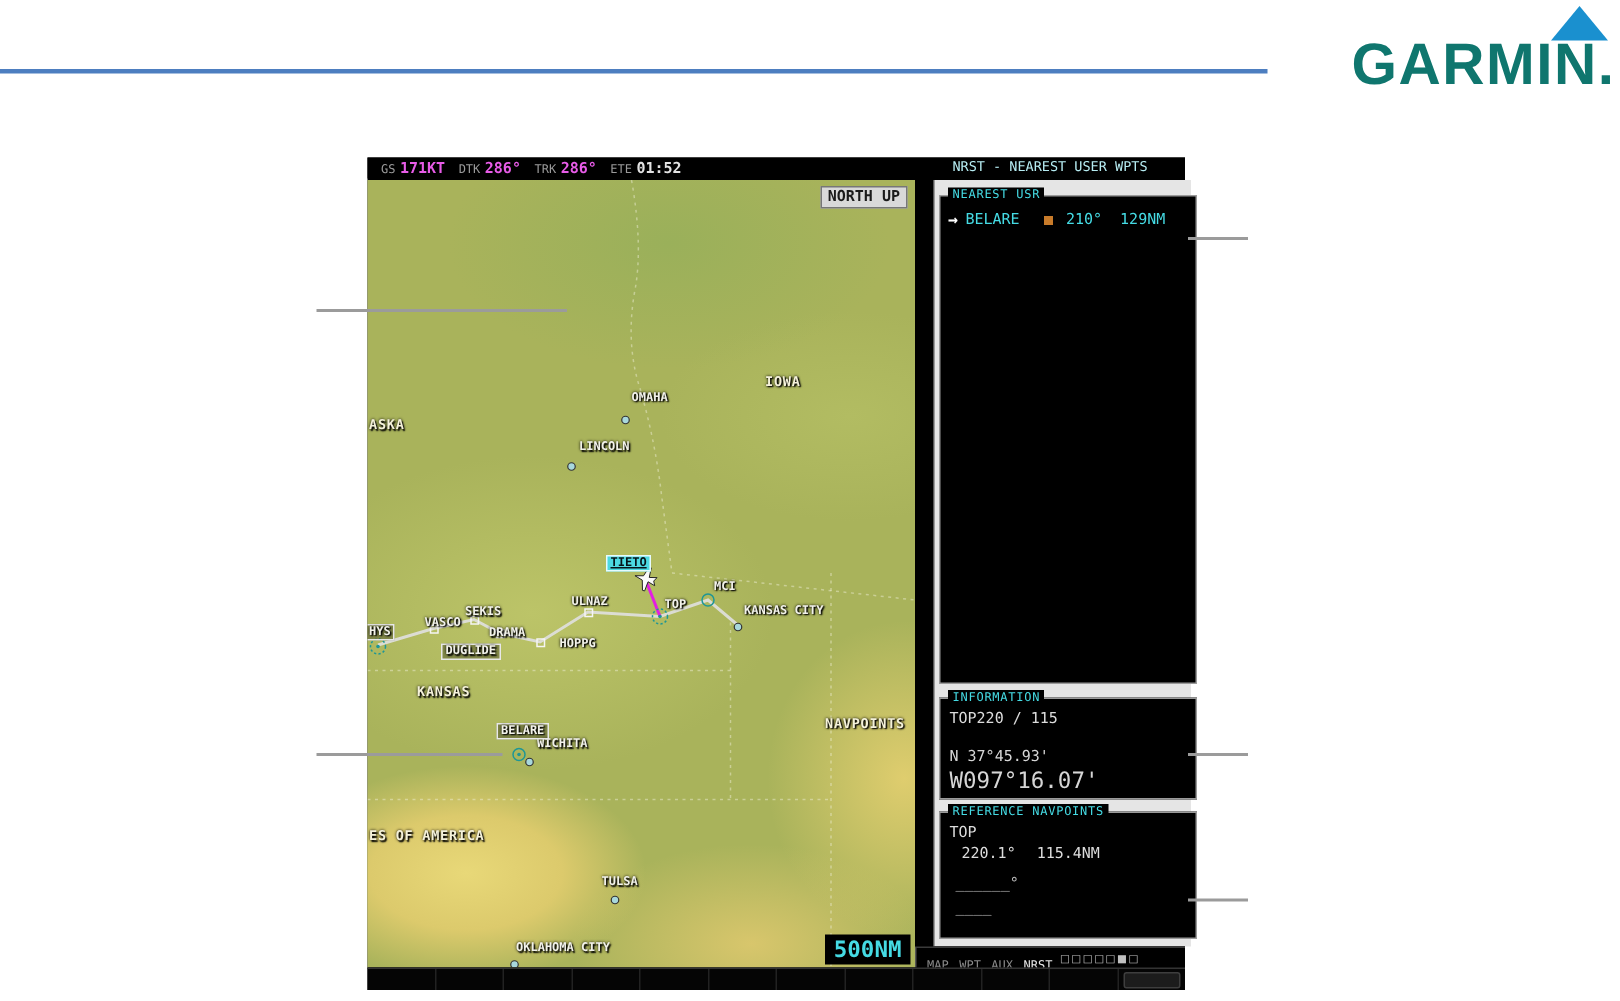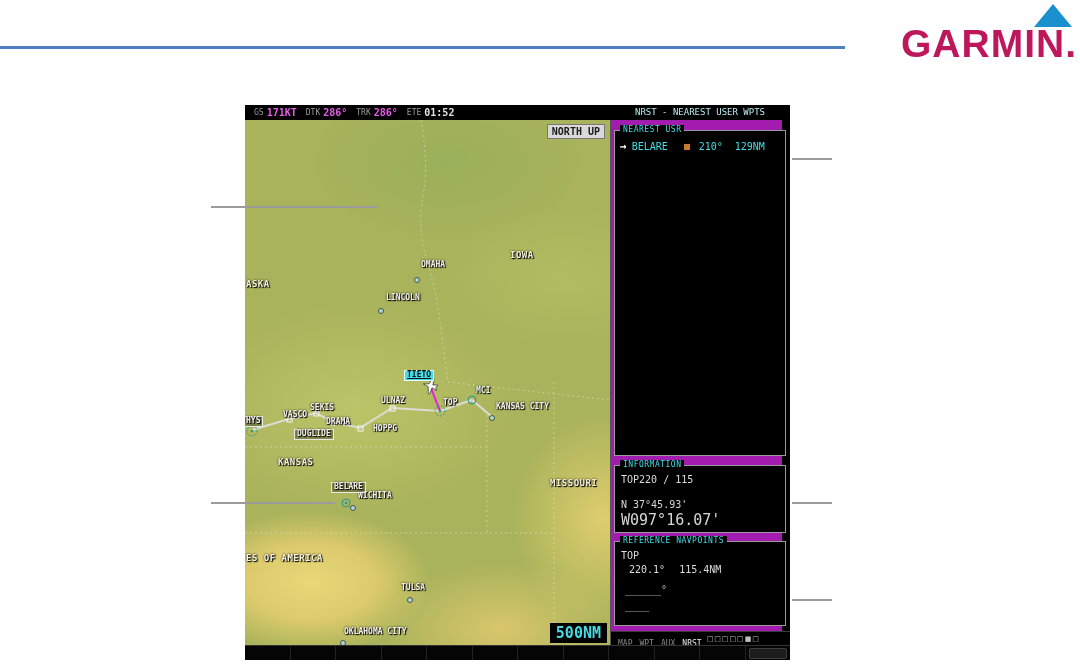--- a/index.html
+++ b/index.html
@@ -1,21 +1,21 @@
 <!DOCTYPE html>
 <html><head>
 <meta charset="utf-8">
 <style>
   html,body{margin:0;padding:0;background:#fff;}
   .page{position:relative;width:1080px;height:667px;background:#ffffff;overflow:hidden;font-family:"Liberation Sans", sans-serif;}
 
   
   .top-rule{position:absolute;left:0;top:46px;width:845px;height:3px;background:#4d7ec0;}
   .logo-tri{position:absolute;left:1034px;top:4px;width:0;height:0;border-left:19px solid transparent;border-right:19px solid transparent;border-bottom:23px solid #1a90cf;}
-  .logo-text{position:absolute;right:3px;top:22px;font-size:39px;font-weight:bold;letter-spacing:1px;color:#be185d;font-family:"Liberation Sans",sans-serif;}
+  .logo-text{position:absolute;right:3px;top:22px;font-size:39px;font-weight:bold;letter-spacing:1px;color:#0f766e;font-family:"Liberation Sans",sans-serif;}
 
   
   .callout{position:absolute;height:2px;background:#9b9b9b;z-index:9;}
   .c1{left:211px;top:206px;width:167px;}
   .c2{left:211px;top:502px;width:124px;}
   .c3{left:792px;top:158px;width:40px;}
   .c4{left:792px;top:502px;width:40px;}
   .c5{left:792px;top:599px;width:40px;}
 
   
@@ -39,21 +39,21 @@
       radial-gradient(ellipse 170px 95px at 70% 97%, #d8c66c 0%, rgba(216,198,108,0) 70%);}
   .map-svg{position:absolute;left:0;top:0;}
   .mlabel{position:absolute;color:#f2f2ea;font-size:8px;font-weight:bold;line-height:1;white-space:nowrap;text-shadow:0 0 2px #000,1px 1px 1px #000;z-index:3;}
   .mstate{font-size:9px;letter-spacing:0.5px;color:#f5f2da;}
   .mbox{border:1px solid #e8e8e8;background:rgba(15,15,15,.3);padding:0 2px 1px 2px;}
   .msel{background:#4cd9e2;color:#06141a;border:1px solid #e6fbff;text-shadow:none;padding:0 2px 1px 2px;}
   .northup{position:absolute;right:5px;top:4px;background:#d9d9d9;color:#1b1b1b;font-size:10px;font-weight:bold;padding:1px 4px;border:1px solid #777;z-index:4;}
   .range{position:absolute;right:3px;bottom:2px;background:#000;color:#45dbe4;font-size:15px;font-weight:bold;padding:1px 6px;z-index:4;}
 
   
-  .rpanel{position:absolute;left:365px;top:15px;width:172px;height:511px;background:#a21caf;border-left:1px solid #555;box-sizing:border-box;}
+  .rpanel{position:absolute;left:377px;top:15px;width:172px;height:511px;background:#e5e5e5;border-left:1px solid #555;box-sizing:border-box;}
   .gbox{position:absolute;left:3px;width:172px;border:1px solid #9a9a9a;background:#000;box-sizing:border-box;}
   .gb-nearest{top:10px;height:326px;}
   .gb-info{top:345px;height:68px;}
   .gb-ref{top:421px;height:85px;}
   .gtitle{position:absolute;top:-6px;left:5px;background:#000;color:#45dbe4;font-size:8px;padding:0 3px;letter-spacing:0.5px;white-space:nowrap;}
   .nentry{display:flex;align-items:center;margin-top:9px;padding:0 5px;font-size:10px;}
   .n-arrow{color:#fff;font-weight:bold;font-size:11px;}
   .n-name{color:#45dbe4;margin-left:5px;width:52px;}
   .n-sym{width:6px;height:6px;background:#c87b2a;margin:0 5px 0 0;}
   .n-brg{color:#45dbe4;margin-left:4px;}
@@ -144,21 +144,21 @@
           <circle cx="165" cy="480" r="2.5"></circle>
           <circle cx="98" cy="523" r="2.5"></circle>
         </g>
         <g transform="translate(186,266) rotate(-74)">
           <path d="M0,-8 L1.5,-2.5 L8,-0.5 L8,1 L1.5,1.5 L2.8,6.5 L0,5 L-2.8,6.5 L-1.5,1.5 L-8,1 L-8,-0.5 L-1.5,-2.5 Z" fill="#fafafa" stroke="#222" stroke-width="0.6"></path>
         </g>
       </svg>
 
       <span class="mlabel mstate" style="left:265px;top:131px;">IOWA</span>
       <span class="mlabel mstate" style="left:33px;top:338px;">KANSAS</span>
-      <span class="mlabel mstate" style="left:305px;top:359px;">MISSOURI</span>
+      <span class="mlabel mstate" style="left:305px;top:359px;">NAVPOINTS</span>
       <span class="mlabel mstate" style="left:1px;top:160px;">ASKA</span>
       <span class="mlabel mstate" style="left:1px;top:434px;">ES OF AMERICA</span>
 
       <span class="mlabel" style="left:176px;top:141px;">OMAHA</span>
       <span class="mlabel" style="left:141px;top:174px;">LINCOLN</span>
       <span class="mlabel" style="left:251px;top:283px;">KANSAS CITY</span>
       <span class="mlabel" style="left:113px;top:372px;">WICHITA</span>
       <span class="mlabel" style="left:156px;top:464px;">TULSA</span>
       <span class="mlabel" style="left:99px;top:508px;">OKLAHOMA CITY</span>
 

